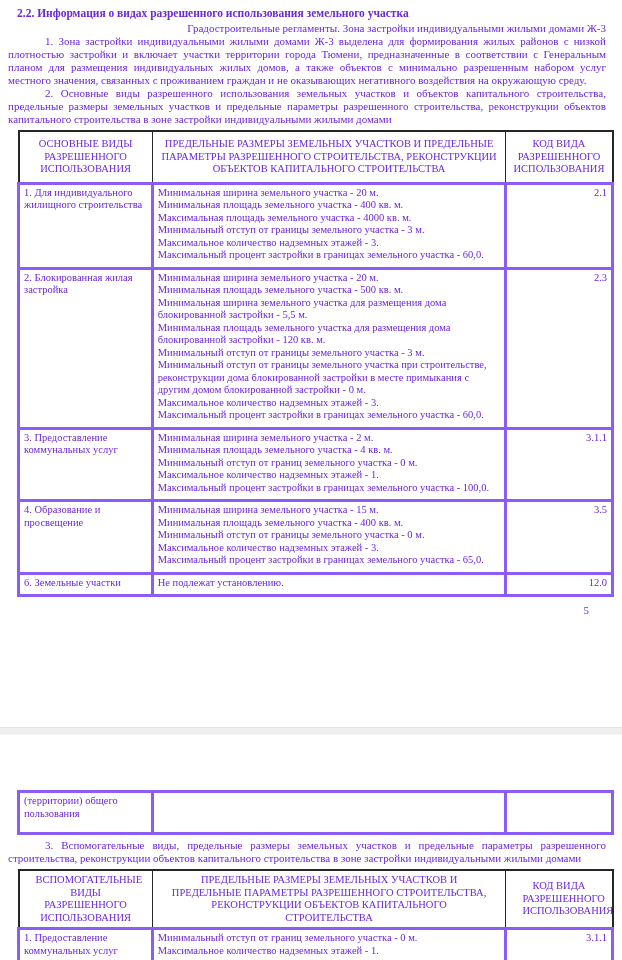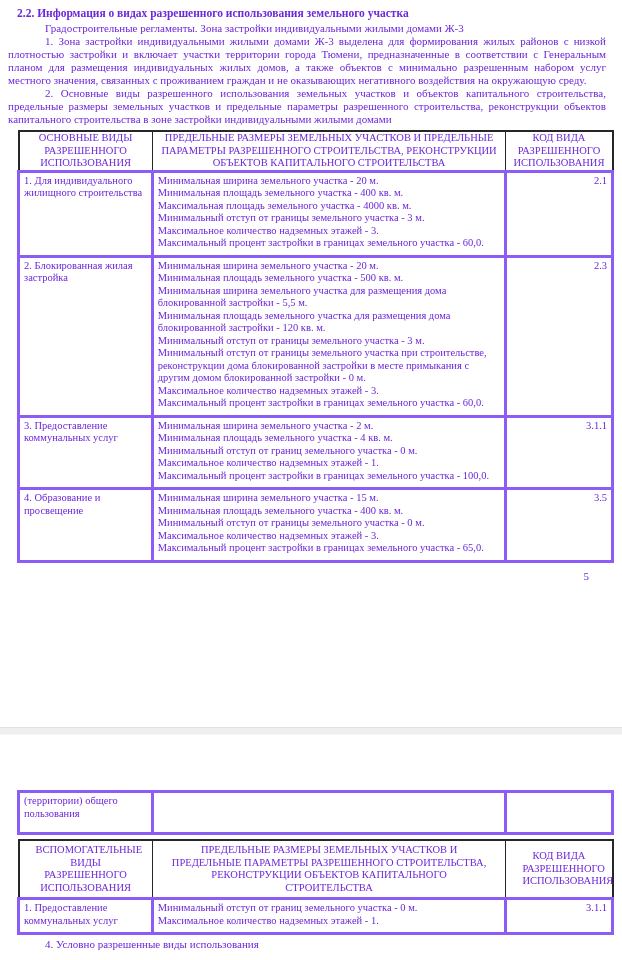--- a/index.html
+++ b/index.html
@@ -24,36 +24,36 @@
     line-height: 14px;
     margin: 0 0 2px 9px;
   }
   .para {
     font-size: 11px;
     line-height: 13px;
     text-align: justify;
     text-indent: 37px;
     margin: 0;
   }
-  .subtitle { text-align: left; }
+  .subtitle { text-align: right; }
   .doc-table {
     border-collapse: collapse;
     table-layout: fixed;
     width: 597px;
     margin: 4px 0 0 9px;
     border: 2px solid #262626;
     font-size: 10.5px;
     line-height: 12.5px;
   }
   .doc-table th {
     border: 1px solid #262626;
     font-weight: normal;
     text-align: center;
     vertical-align: middle;
-    padding: 0 3px;
+    padding: 6px 3px;
   }
   .doc-table td {
     border: 3px solid #8b5cf6;
     vertical-align: top;
     padding: 2px 4px 5px 4px;
   }
   .cell-params { white-space: pre-line; }
   .cell-code { text-align: right; }
   .continuation-table td { height: 32px; border-radius: 9px; }
   .page-number {
@@ -147,20 +147,25 @@
           </tr>
           <tr>
             <td class="cell-type">4. Образование и просвещение</td>
             <td class="cell-params">Минимальная ширина земельного участка - 15 м.
 Минимальная площадь земельного участка - 400 кв. м.
 Минимальный отступ от границы земельного участка - 0 м.
 Максимальное количество надземных этажей - 3.
 Максимальный процент застройки в границах земельного участка - 65,0.</td>
             <td class="cell-code">3.5</td>
           </tr>
+          <tr>
+            <td class="cell-type">6. Земельные участки</td>
+            <td class="cell-params">Не подлежат установлению.</td>
+            <td class="cell-code">12.0</td>
+          </tr>
         </tbody>
     </table>
 
     <div class="page-number">5</div>
   </div>
 
   <div class="page-separator"></div>
 
   <div class="section2">
     <table class="doc-table continuation-table">
@@ -171,20 +176,21 @@
       </colgroup>
       <tbody>
           <tr>
             <td class="cell-type">(территории) общего пользования</td>
             <td class="cell-params"></td>
             <td class="cell-code"></td>
           </tr>
         </tbody>
     </table>
 
+    <p class="para">3. Вспомогательные виды, предельные размеры земельных участков и предельные параметры разрешенного строительства, реконструкции объектов капитального строительства в зоне застройки индивидуальными жилыми домами</p>
 
     <table class="doc-table aux-table">
       <colgroup>
         <col style="width:133px">
         <col style="width:352px">
         <col style="width:106px">
       </colgroup>
       <thead>
         <tr>
           <th>ВСПОМОГАТЕЛЬНЫЕ ВИДЫ РАЗРЕШЕННОГО ИСПОЛЬЗОВАНИЯ</th>

